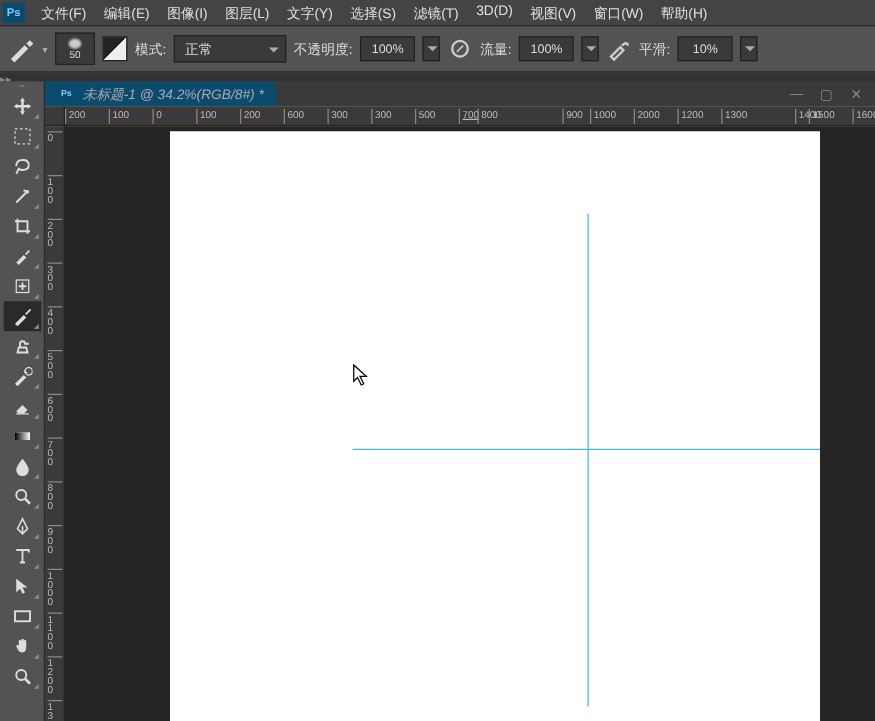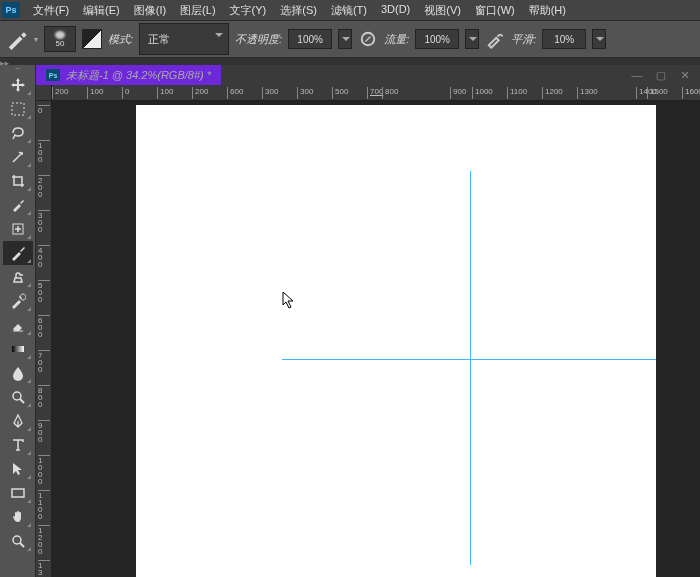--- a/index.html
+++ b/index.html
@@ -9,32 +9,32 @@
 .menubar { height: 20px; background: #444; display: flex; align-items: center; padding: 0 2px; }
 .menubar .ps-logo { width: 18px; height: 16px; background: #0a4a6e; color: #7fcfff; display: flex; align-items: center; justify-content: center; font-size: 9px; font-weight: bold; margin-right: 6px; }
 .menubar .menu-item { padding: 3px 7px; cursor: default; color: #e0e0e0; font-size: 11px; }
 
 
 .optbar { height: 38px; background: #535353; display: flex; align-items: center; padding: 0 6px; gap: 6px; border-top: 1px solid #2a2a2a; border-bottom: 1px solid #2a2a2a; }
 .tool-thumb { width: 22px; height: 22px; display: flex; align-items: center; justify-content: center; }
 .brush-preview { width: 32px; height: 26px; background: #3a3a3a; border: 1px solid #222; display: flex; flex-direction: column; align-items: center; justify-content: center; color: #ddd; font-size: 8px; position: relative; }
 .brush-preview .dot { width: 10px; height: 8px; background: #ccc; border-radius: 50%; filter: blur(1px); }
 .swap-icon { width: 20px; height: 20px; background: linear-gradient(135deg, #222 50%, #eee 50%); border: 1px solid #222; }
-.opt-label { color: #ddd; font-size: 11px; font-style: italic; }
-.dropdown { background: #3a3a3a; border: 1px solid #222; height: 32px; display: flex; align-items: center; padding: 0 18px 0 8px; position: relative; min-width: 90px; color: #ddd; }
+.opt-label { color: #ddd; font-size: 11px; }
+.dropdown { background: #3a3a3a; border: 1px solid #222; height: 22px; display: flex; align-items: center; padding: 0 18px 0 8px; position: relative; min-width: 90px; color: #ddd; }
 .dropdown::after { content: ""; position: absolute; right: 5px; top: 9px; border: 4px solid transparent; border-top-color: #aaa; }
 .num-input { background: #3a3a3a; border: 1px solid #222; height: 20px; width: 44px; display: flex; align-items: center; justify-content: center; color: #ddd; font-size: 10px; }
 .small-drop { width: 14px; height: 20px; background: #3a3a3a; border: 1px solid #222; position: relative; }
 .small-drop::after { content: ""; position: absolute; left: 3px; top: 7px; border: 4px solid transparent; border-top-color: #aaa; }
 .opt-icon { width: 20px; height: 20px; display: flex; align-items: center; justify-content: center; color: #ccc; }
 .chevbar { position: absolute; left: 0; top: 58px; width: 10px; height: 10px; color: #888; font-size: 9px; }
 
 
 .doctab-strip { position: absolute; left: 36px; top: 65px; right: 0; height: 20px; background: #3a3a3a; display: flex; align-items: stretch; }
-.doctab { background: #6d28d9; display: flex; align-items: center; padding: 0 10px; gap: 6px; color: #aaa; font-size: 11px; font-style: italic; }
+.doctab { background: #0c4a6e; display: flex; align-items: center; padding: 0 10px; gap: 6px; color: #aaa; font-size: 11px; font-style: italic; }
 .doctab .ps-mini { width: 14px; height: 12px; background: #0a4a6e; color: #7fcfff; font-size: 7px; display: flex; align-items: center; justify-content: center; font-style: normal; font-weight: bold; }
 .win-controls { margin-left: auto; display: flex; align-items: center; gap: 10px; padding-right: 8px; color: #888; }
 .win-controls span { width: 14px; height: 14px; display: flex; align-items: center; justify-content: center; cursor: default; }
 
 
 .toolbox { position: absolute; left: 0; top: 65px; width: 36px; bottom: 0; background: #535353; border-right: 1px solid #2a2a2a; }
 .toolbox .grip { height: 8px; display: flex; align-items: center; justify-content: center; color: #888; font-size: 7px; }
 .tool { width: 30px; height: 24px; margin: 0 auto; display: flex; align-items: center; justify-content: center; color: #ddd; position: relative; }
 .tool.active { background: #2a2a2a; }
 .tool svg { width: 16px; height: 16px; }
@@ -396,21 +396,21 @@
       <span class="tick" style="left: 105px;">100</span>
       <span class="tick" style="left: 140px;">200</span>
       <span class="tick" style="left: 175px;">600</span>
       <span class="tick" style="left: 210px;">300</span>
       <span class="tick" style="left: 245px;">300</span>
       <span class="tick" style="left: 280px;">500</span>
       <span class="tick" style="left: 315px; text-decoration: underline;">700</span>
       <span class="tick" style="left: 330px;">800</span>
       <span class="tick" style="left: 398px;">900</span>
       <span class="tick" style="left: 420px;">1000</span>
-      <span class="tick" style="left: 455px;">1100</span>
+      <span class="tick" style="left: 455px;">2000</span>
       <span class="tick" style="left: 490px;">1200</span>
       <span class="tick" style="left: 525px;">1300</span>
       <span class="tick" style="left: 560px; margin-left: 24px;">1400</span>
       <span class="tick" style="left: 595px;">1500</span>
       <span class="tick" style="left: 630px;">1600</span>
     </div>
   <div class="ruler-v" id="rulerv">
       <span class="tick" style="top: 4px;">
         <div style="line-height: 7px;">0</div>
       </span>

